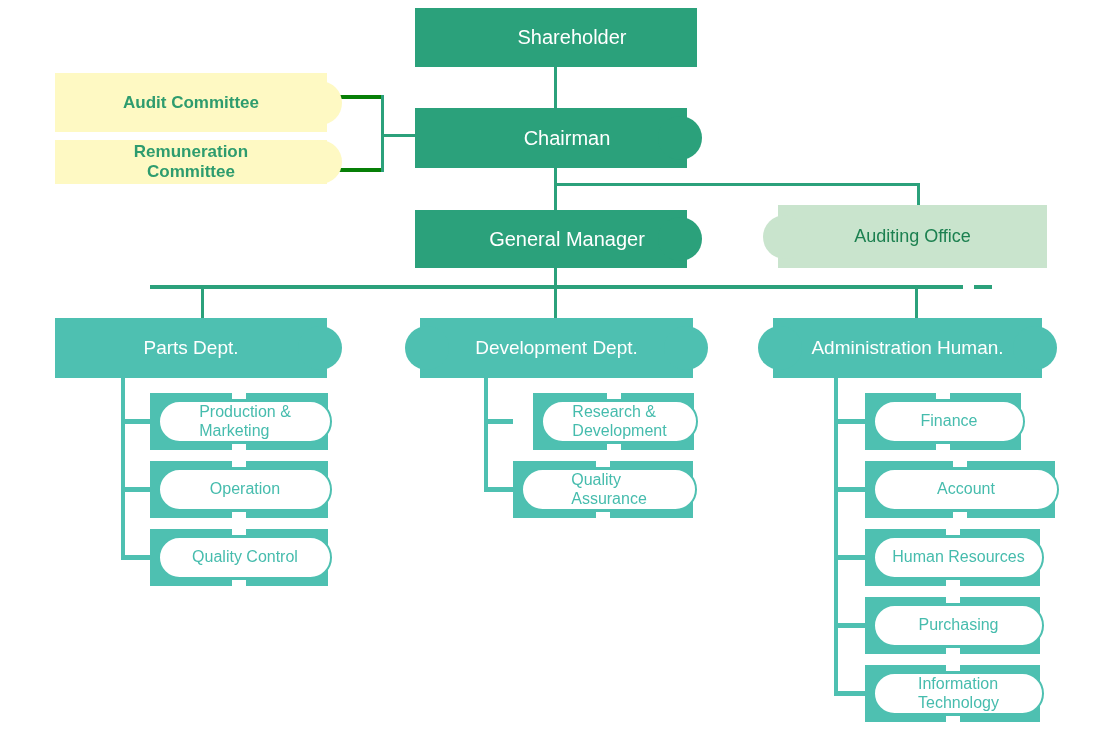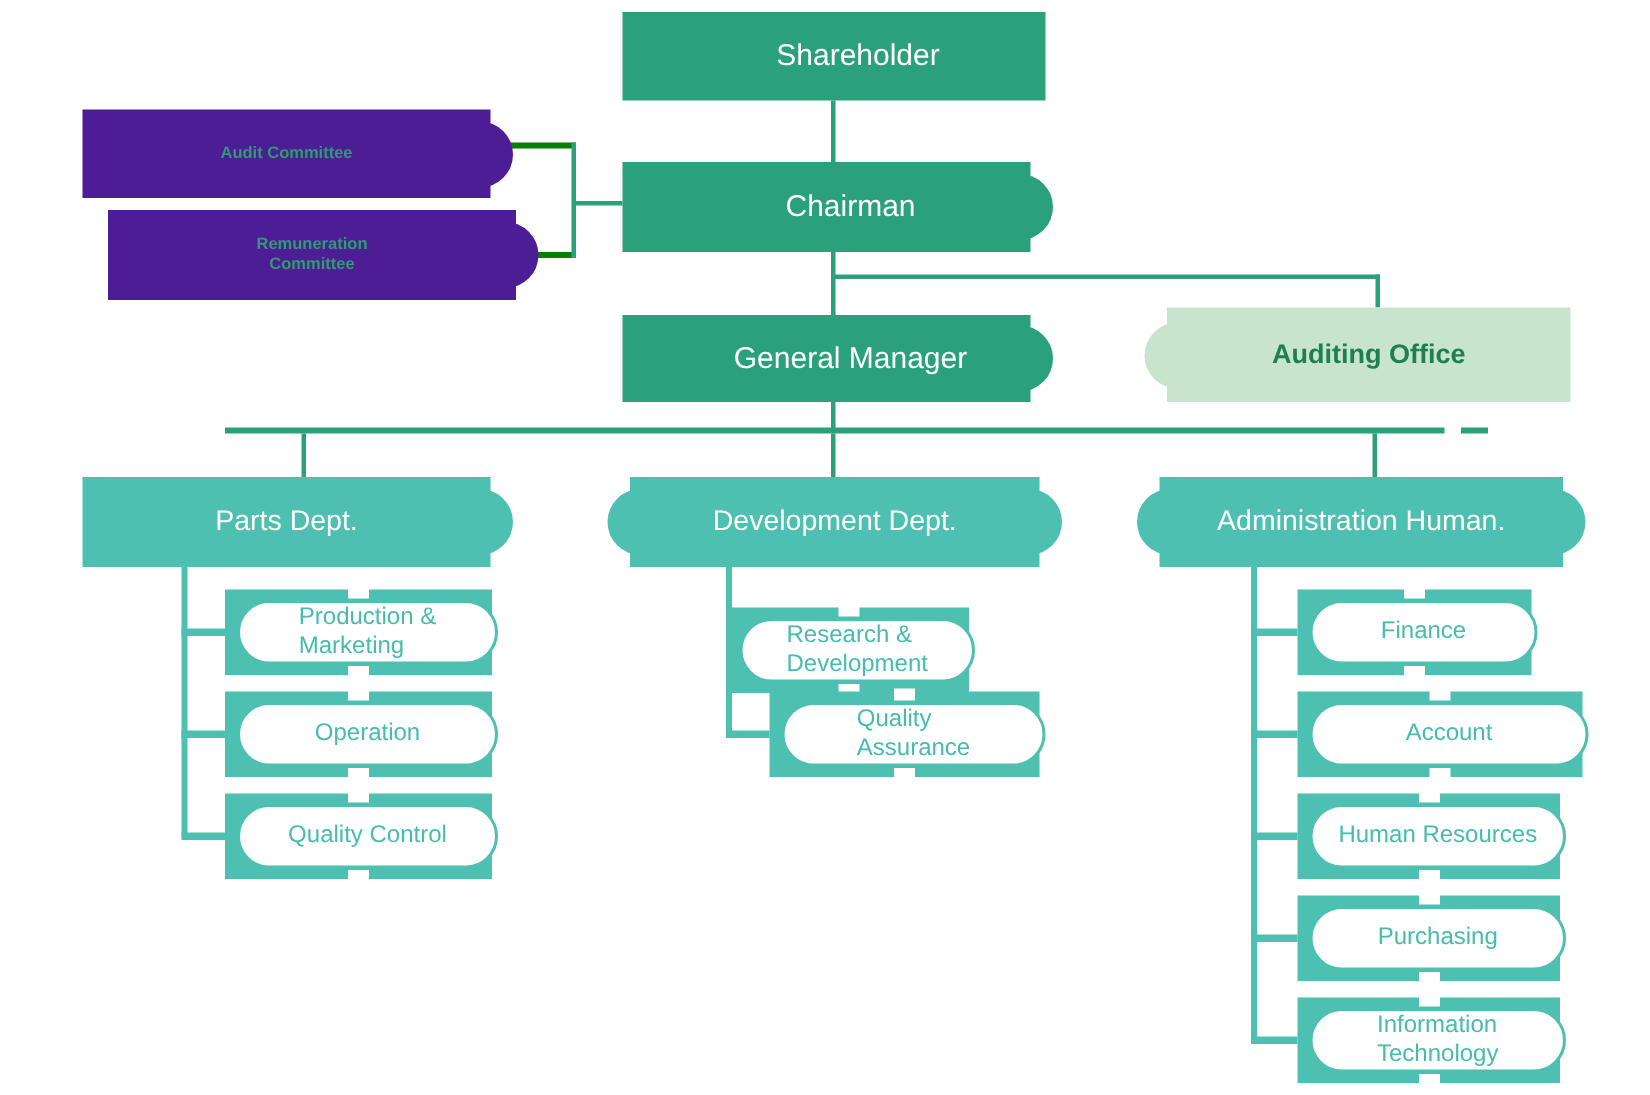--- a/index.html
+++ b/index.html
@@ -13,22 +13,22 @@
   }
   .box {
     position:absolute;
     display:flex; align-items:center; justify-content:center;
     text-align:center;
     line-height:1.15;
   }
   .lbl { white-space:pre-line; }
   .dark  { background:#2ba17b; color:#ffffff; font-size:20px;padding-left:32px; }
   .teal  { background:#4ec0b1; color:#ffffff; font-size:19px; }
-  .light { background:#4c1d95; color:#2e9c6e; font-size:11px; font-weight:bold; }
-  .pale  { background:#c9e4cd; color:#1c8050; font-size:18px; font-weight:bold; }
+  .light { background:#fef9c3; color:#2e9c6e; font-size:17px; font-weight:bold; }
+  .pale  { background:#c9e4cd; color:#1c8050; font-size:18px; font-weight:normal; }
 
   .bump-r::after, .bump-l::before {
     content:""; position:absolute;
     width:44px; height:44px; border-radius:50%;
     background:inherit;
     top:50%; transform:translateY(-50%);
     z-index:-1;
   }
   .bump-r::after { right:-15px; }
   .bump-l::before { left:-15px; }
@@ -72,21 +72,21 @@
   </div>
 
   <div class="box dark bump-r" style="left:415px; top:108px; width:272px; height:60px;">
     <span class="lbl">Chairman</span>
   </div>
 
   <div class="box light bump-r" style="left:55px; top:73px; width:272px; height:59px;">
     <span class="lbl">Audit Committee</span>
   </div>
 
-  <div class="box light bump-r" style="left:72px; top:140px; width:272px; height:60px;">
+  <div class="box light bump-r" style="left:55px; top:140px; width:272px; height:44px;">
     <span class="lbl">Remuneration
 Committee</span>
   </div>
 
   <div class="box dark bump-r" style="left:415px; top:210px; width:272px; height:58px;">
     <span class="lbl">General Manager</span>
   </div>
 
   <div class="box pale bump-l" style="left:778px; top:205px; width:269px; height:63px;">
     <span class="lbl">Auditing Office</span>
@@ -147,21 +147,21 @@
       <span class="lbl center">Quality Control</span>
     </div>
     <div class="notch t"></div>
     <div class="notch b"></div>
   </div>
 
   <div class="vline chain" style="left:484px; top:378px; width:4px; height:112px;"></div>
   <div class="hline chain" style="left:484px; top:419px; width:29px; height:5px;"></div>
   <div class="hline chain" style="left:484px; top:487px; width:29px; height:5px;"></div>
 
-  <div class="sub" style="left:485px; top:393px; width:161px;margin-top:12px;">
+  <div class="sub" style="left:533px; top:393px; width:161px;">
     <div class="pill">
       <span class="lbl">Research &amp;
 Development</span>
     </div>
     <div class="notch t"></div>
     <div class="notch b"></div>
   </div>
   <div class="sub" style="left:513px; top:461px; width:180px;">
     <div class="pill">
       <span class="lbl">Quality

